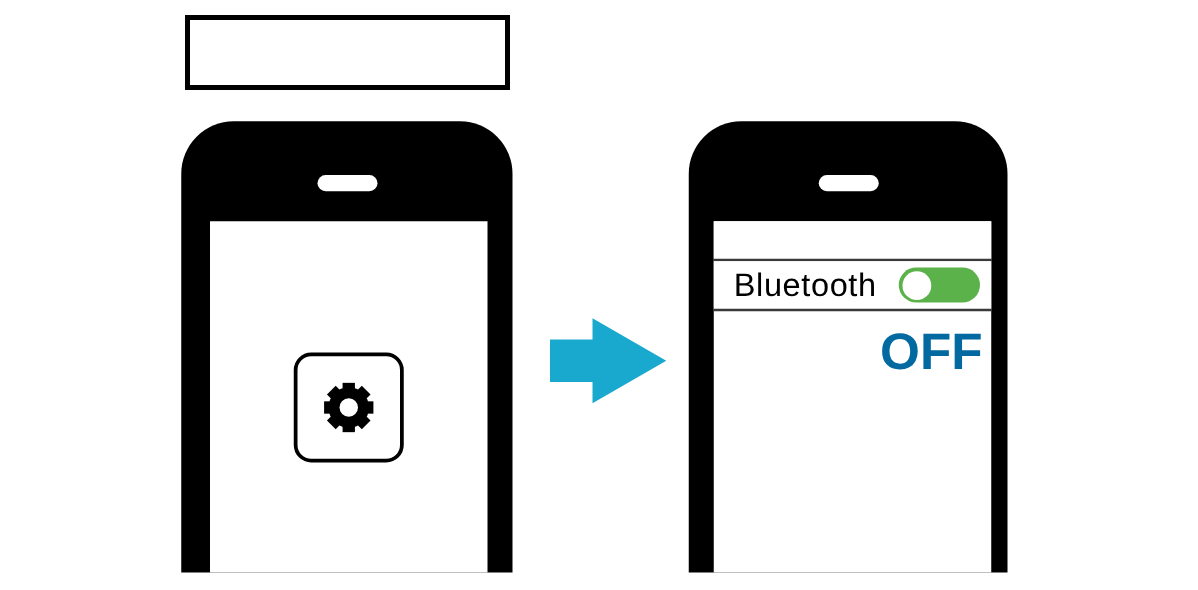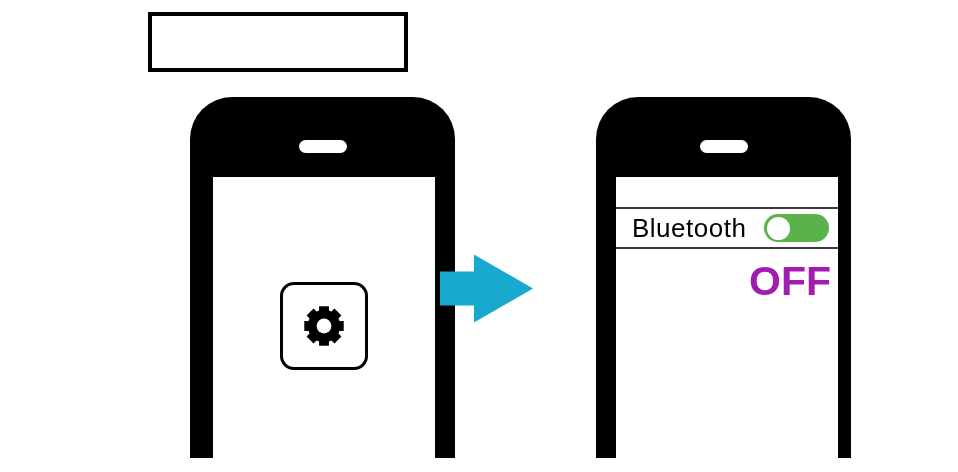--- a/index.html
+++ b/index.html
@@ -19,21 +19,20 @@
   .caption-box{
     position:absolute;left:148px;top:12px;width:260px;height:60px;
     background:#ffffff;border:4px solid #000;
   }
 
   
   .phone{
     position:absolute;top:97px;height:361px;
     background:var(--color-phone);
     border-radius:42px 42px 0 0;
-    margin-left:45px;
   }
   .phone-before{left:145px;width:265px;}
   .phone-after{left:551px;width:255px;}
 
   .speaker{
     position:absolute;top:43px;left:50%;transform:translateX(-50%);
     width:48px;height:13px;border-radius:7px;background:#ffffff;
   }
 
   .screen{
@@ -72,21 +71,21 @@
     position:relative;flex:0 0 auto;
   }
   .toggle-knob{
     position:absolute;left:3px;top:2.5px;width:23px;height:23px;
     border-radius:50%;background:#ffffff;
   }
   .status-row{
     margin-top:12px;text-align:right;padding-right:7px;
   }
   .status-text{
-    font-size:41px;font-weight:bold;color:#a21caf;line-height:1;
+    font-size:41px;font-weight:bold;color:#0369a1;line-height:1;
     letter-spacing:0px;
   }
 </style>
 </head>
 <body>
 
 <div class="caption-box">
   <span></span>
 </div>
 

